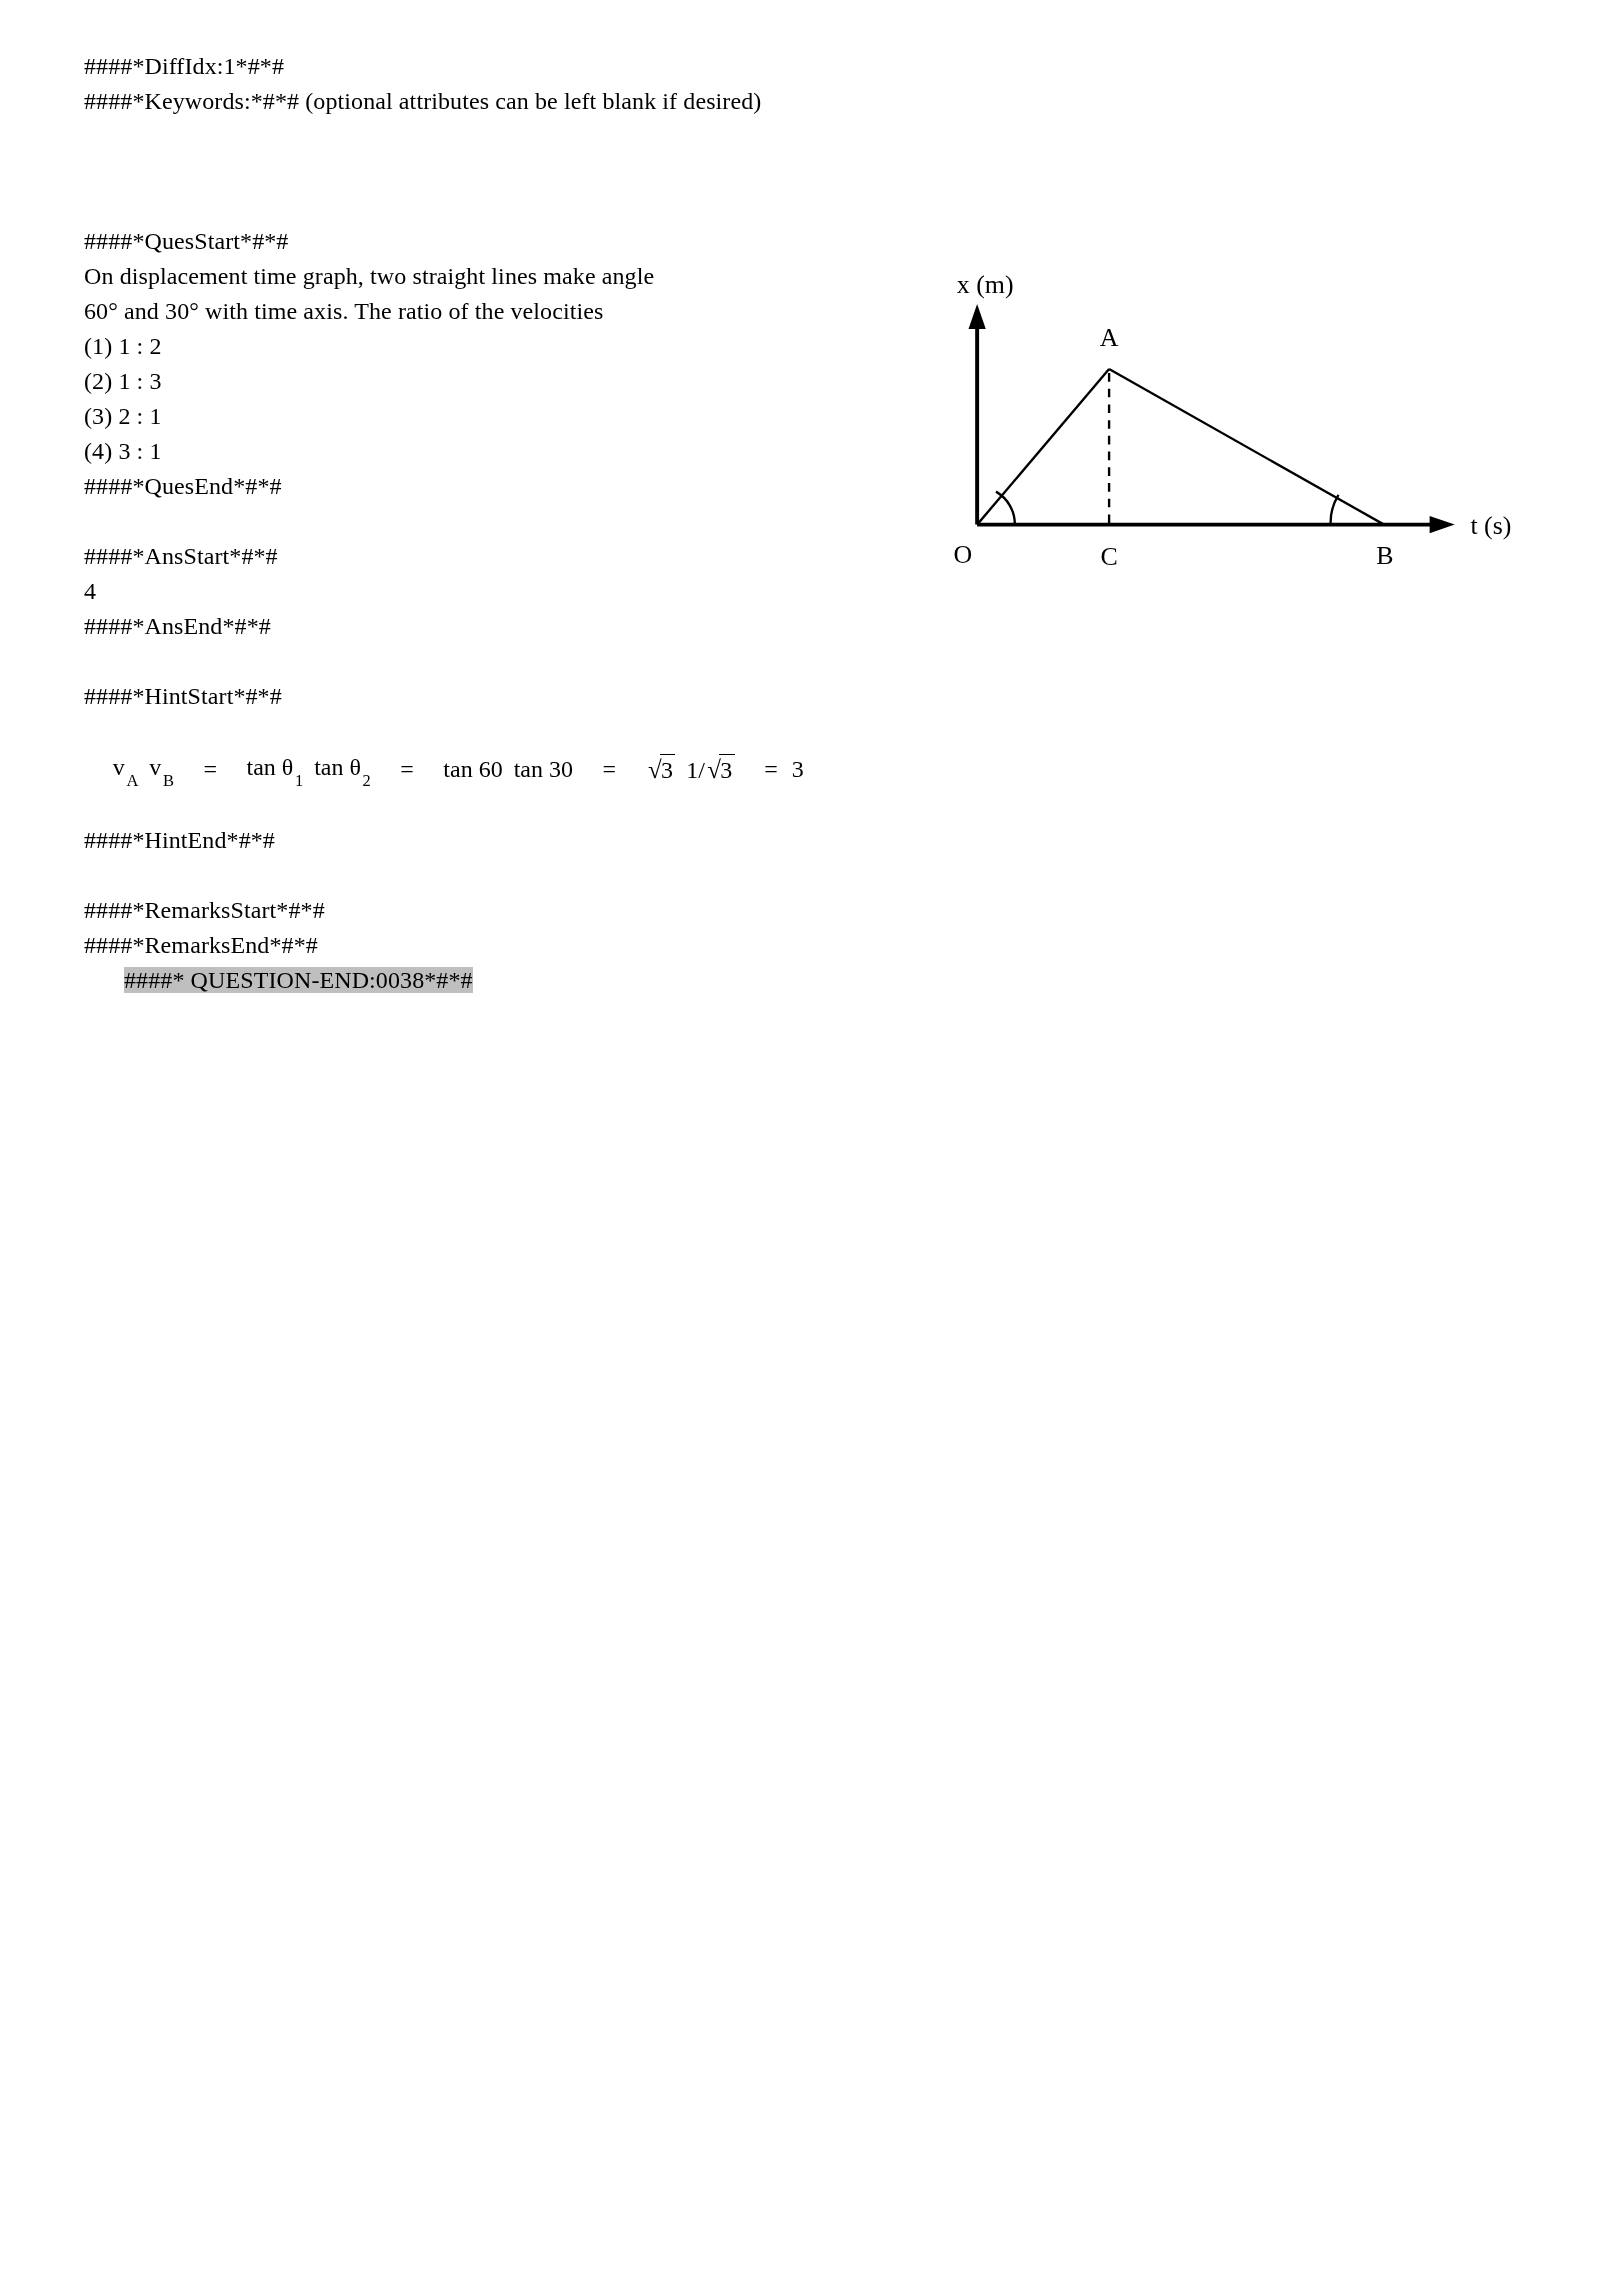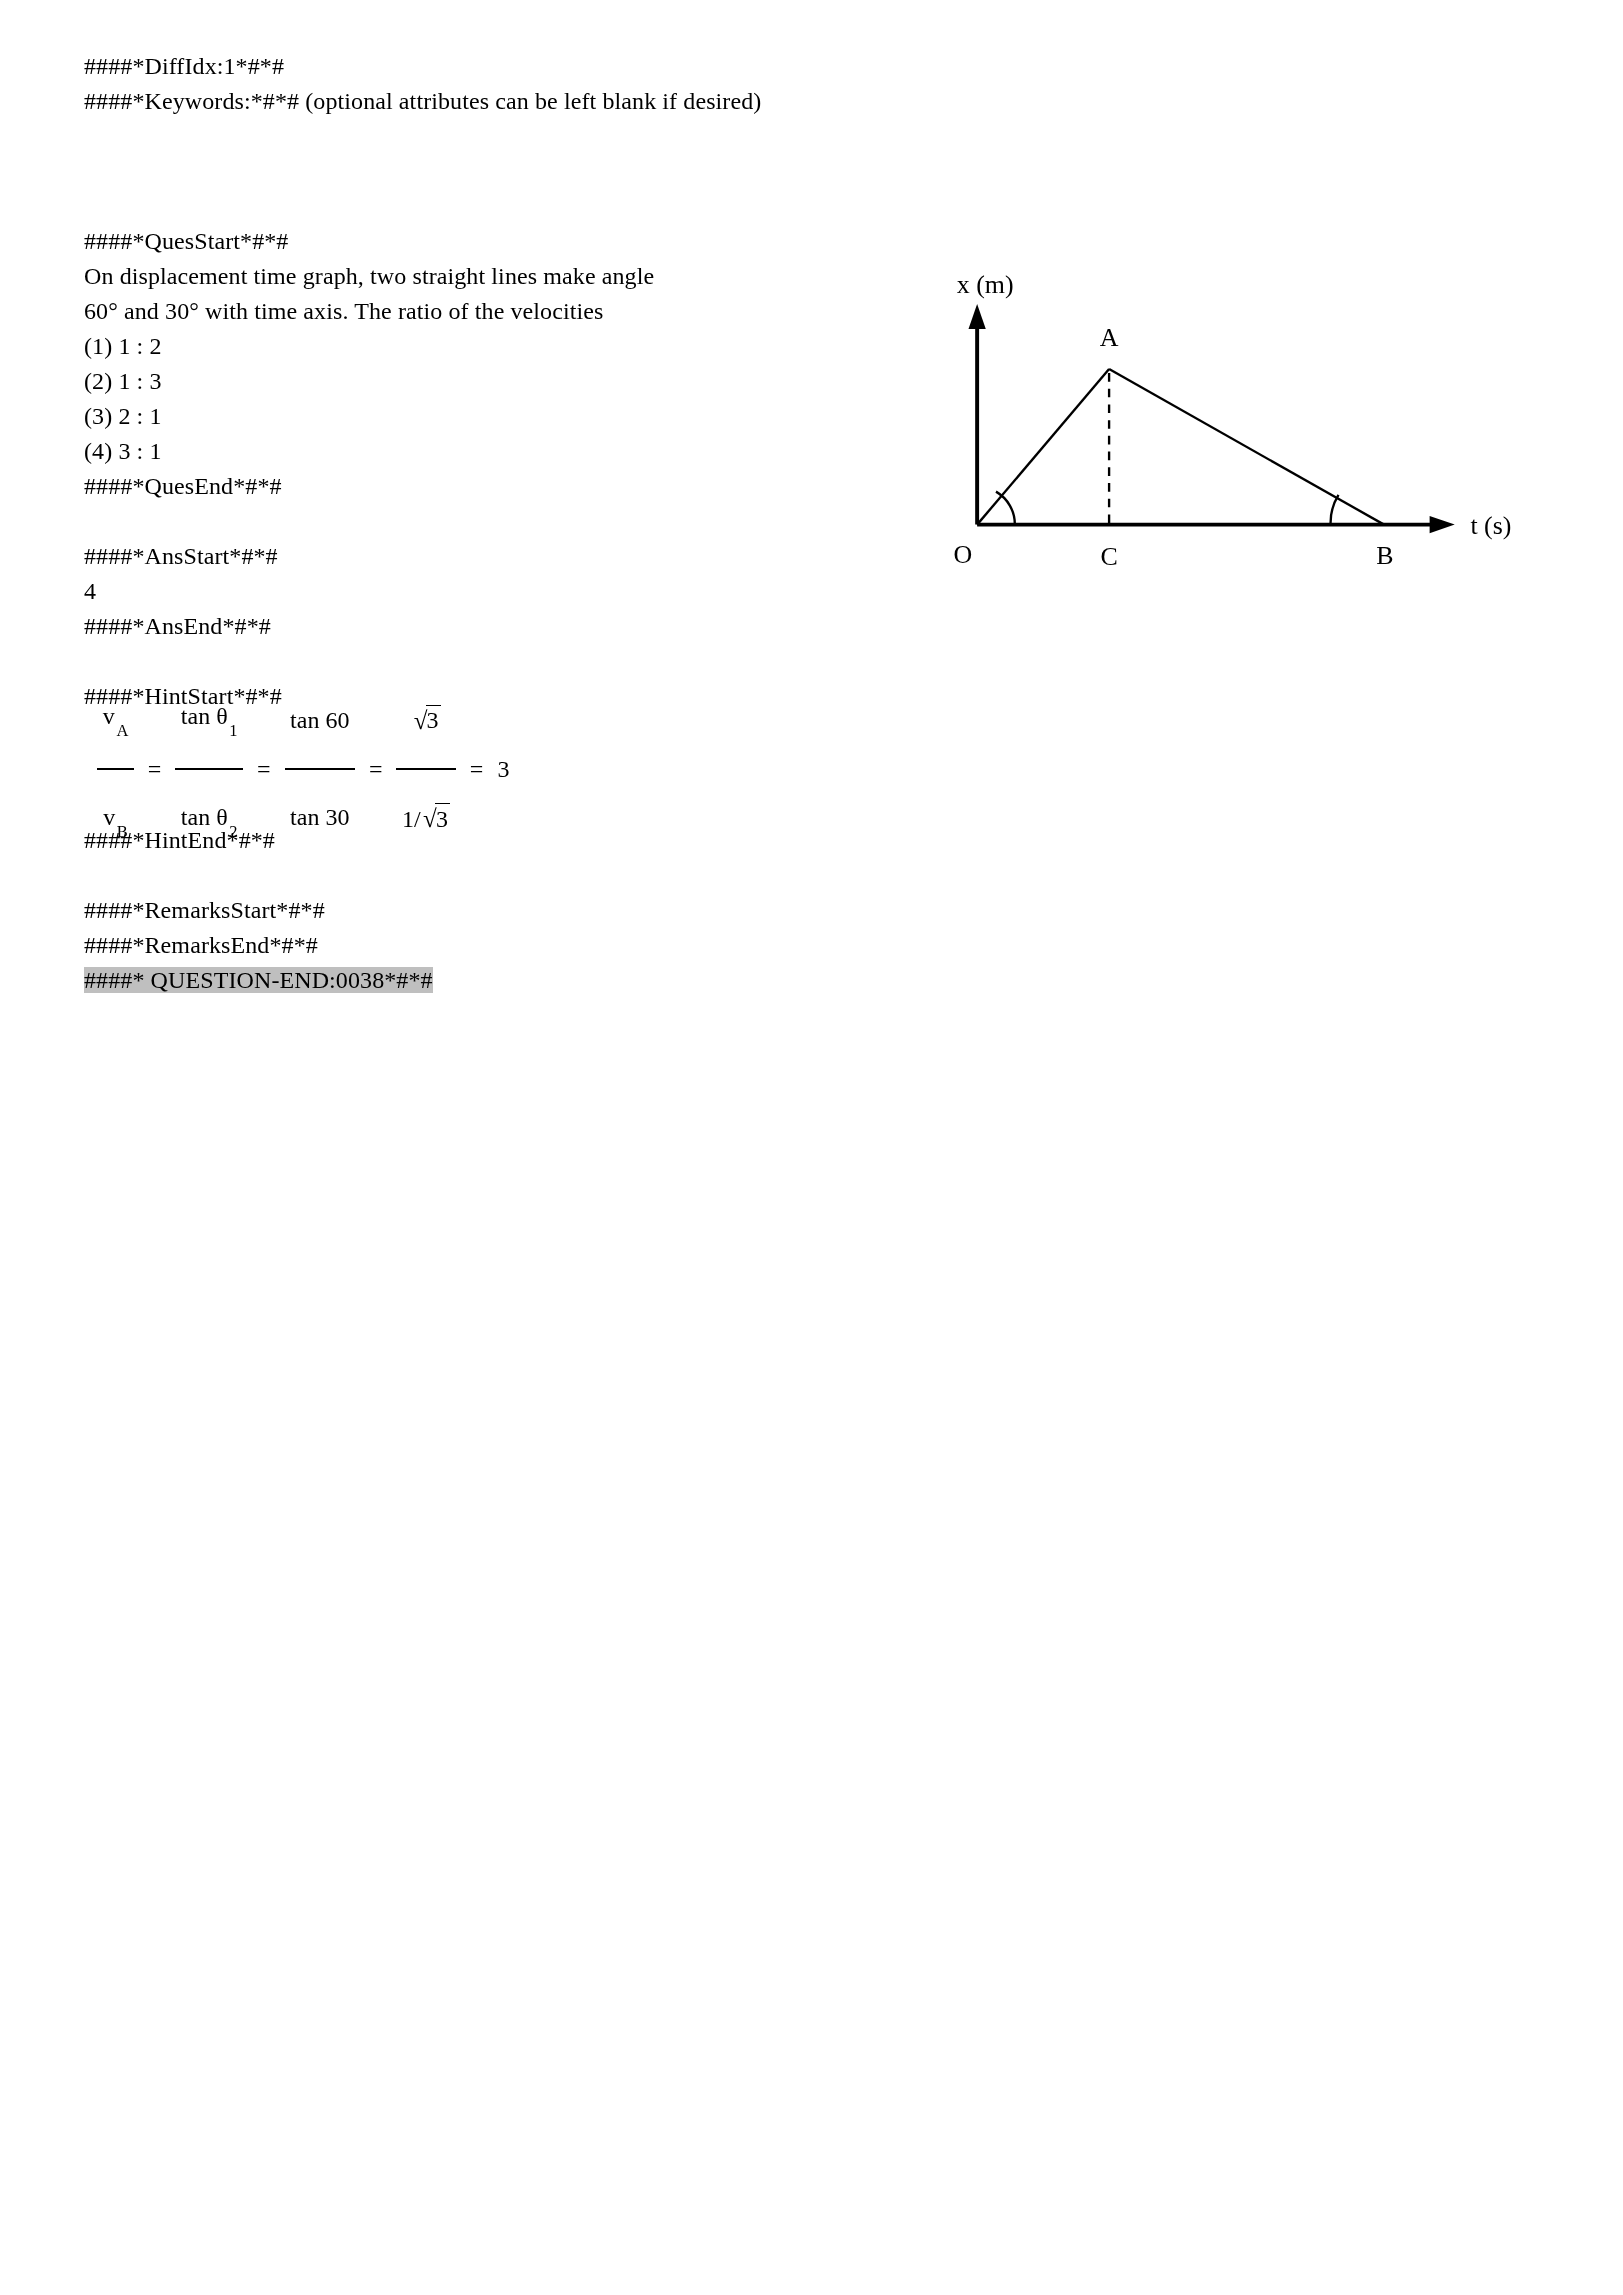--- a/index.html
+++ b/index.html
@@ -41,39 +41,38 @@
   }
   .blank {
     height: 35px;
   }
   .gap-small {
     height: 35px;
   }
   .highlight {
     background: #bfbfbf;
     display: inline;
+    margin-left: 40px;
   }
   
   .formula {
     display: flex;
     align-items: center;
     font-size: 24px;
     height: 104px;
     margin-top: 3.1px;
     margin-bottom: 1.6px;
     padding-left: 6.3px;
   }
   .frac {
     display: inline-flex;
-    flex-direction: column;
     align-items: center;
     justify-content: center;
-    margin: 0 7px;
+    margin: 0 17px;
     vertical-align: middle;
-    gap: 32px;
   }
   .frac .num,
   .frac .den {
     padding: 1.6px 5.5px;
     white-space: nowrap;
     line-height: 1.18;
   }
   .frac .bar {
     width: 100%;
     height: 1.6px;

